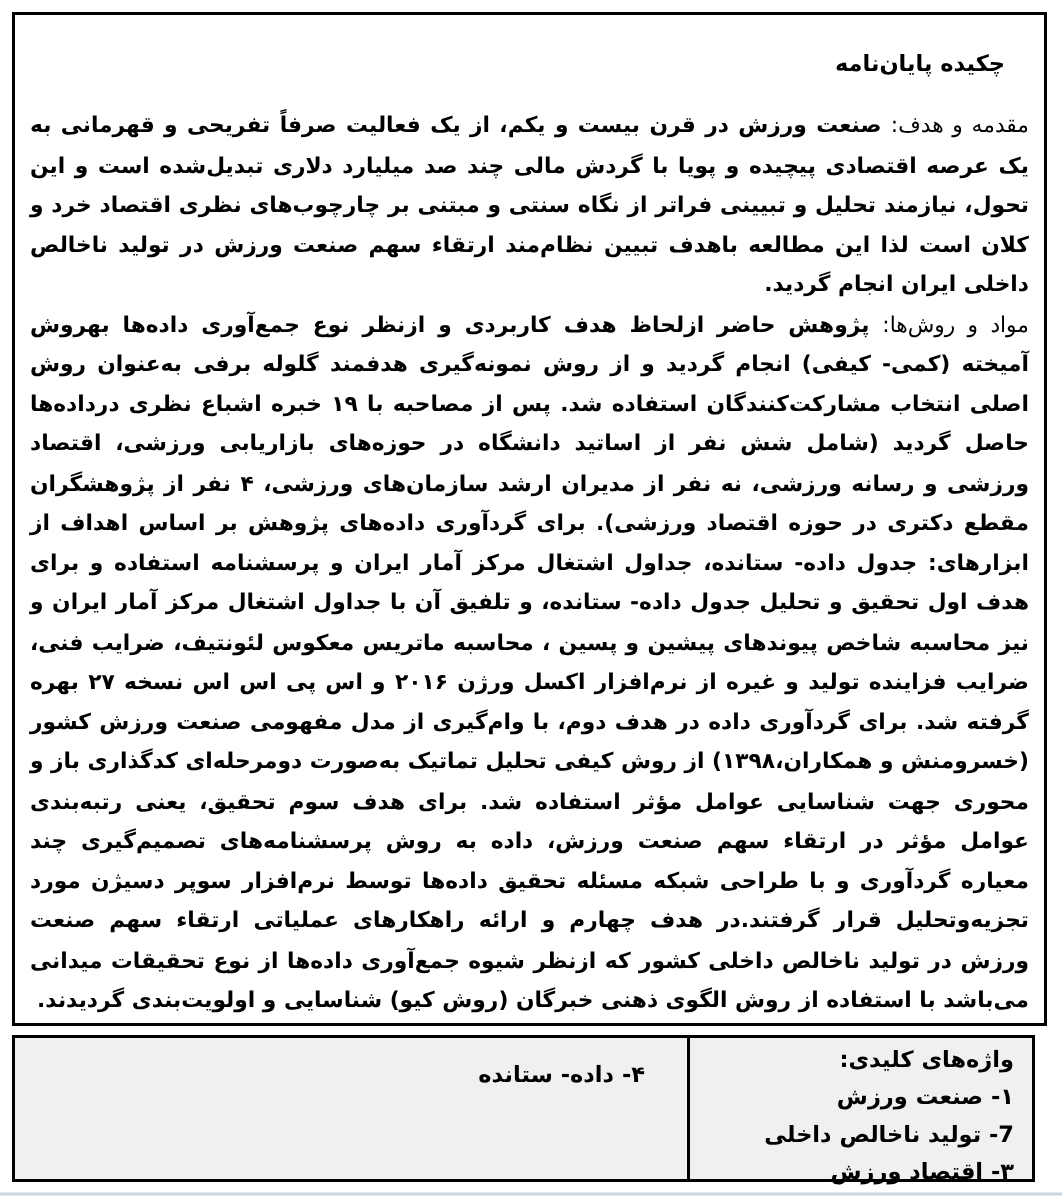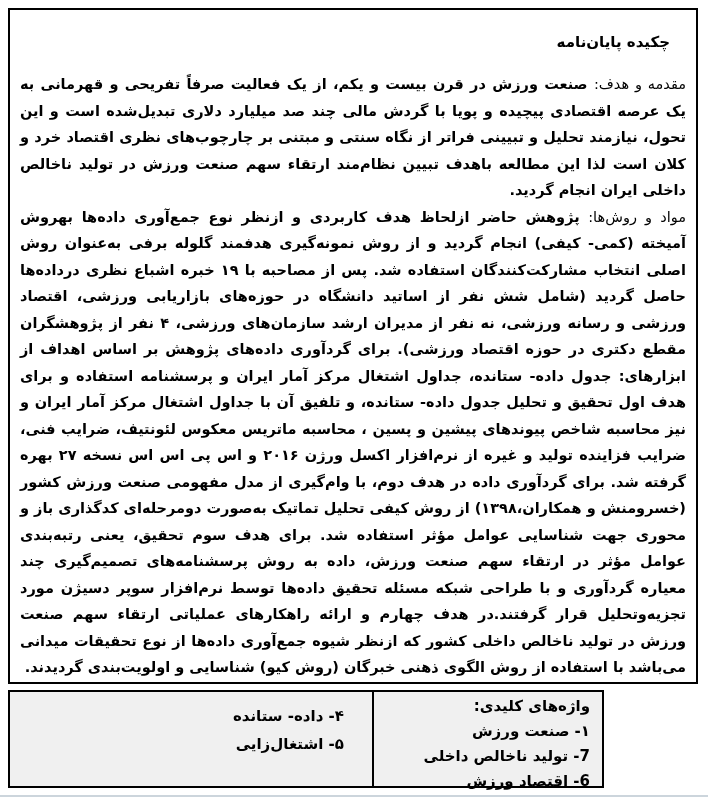--- a/index.html
+++ b/index.html
@@ -29,21 +29,21 @@
     font-size:15px;line-height:26px;font-weight:bold;
     text-align:right;
   }
   .para{
     margin:0;
     font-size:14.5px;line-height:26.5px;font-weight:bold;
     text-align:justify;text-justify:inter-word;
   }
   .para .label{font-weight:normal;}
   .keywords-box{
-    position:absolute;top:690px;left:8px;width:596px;height:98px;
+    position:absolute;top:690px;left:8px;width:682px;height:98px;
     border:2px solid var(--ink);
     background:var(--kwbg);
     display:flex;flex-direction:row;
   }
   .kw-col-right{
     width:230px;flex:0 0 230px;
     border-left:2px solid var(--ink);
     padding:2px 12px 0 6px;
   }
   .kw-col-left{
@@ -75,21 +75,20 @@
 
   <p class="para"><span class="label">یافته‌ها:</span><span>  سهم صنعت ورزش در تولید ناخالص کشور بر اساس آخرین جدول داده ستانده کشور حدود ۰/۲۱ درصد و پتانسیل آن برای تأثیرگذاری برافزایش تولید ناخالص کشور حدود ۱/۵۵ درصد و اشتغال‌زایی کشور ۰/۰۰۰۴ درصد می‌باشد. بر اساس تحلیل نظرات ذینفعان، عولمل مؤثر ارتقا صنعت ورزش ایران در ۶۲ مقوله اصلی و ۴۳۹ زیر معیار مؤثر معرفی شد. برای عملیاتی کردن ارتقاء صنعت ورزش ایران، ۵ عامل برتر مؤثر در رشد هریک از هشت بخش پشتیبان صنعت ورزش کشور معرفی شد.</span></p>
 
 </div>
 
 <div class="keywords-box">
   <div class="kw-col-right">
     <p class="kw-header">واژه‌های کلیدی:</p>
     <p class="kw-item">۱- صنعت ورزش</p>
     <p class="kw-item">7- تولید ناخالص داخلی</p>
-    <p class="kw-item">6- اقتصاد ورزش</p>
+    <p class="kw-item">۳- اقتصاد ورزش</p>
   </div>
   <div class="kw-col-left">
     <p class="kw-item">۴- داده- ستانده</p>
-    <p class="kw-item">۵- اشتغال‌زایی</p>
   </div>
 </div>
 
 <div class="bottom-line"></div>
 
 </body></html>

